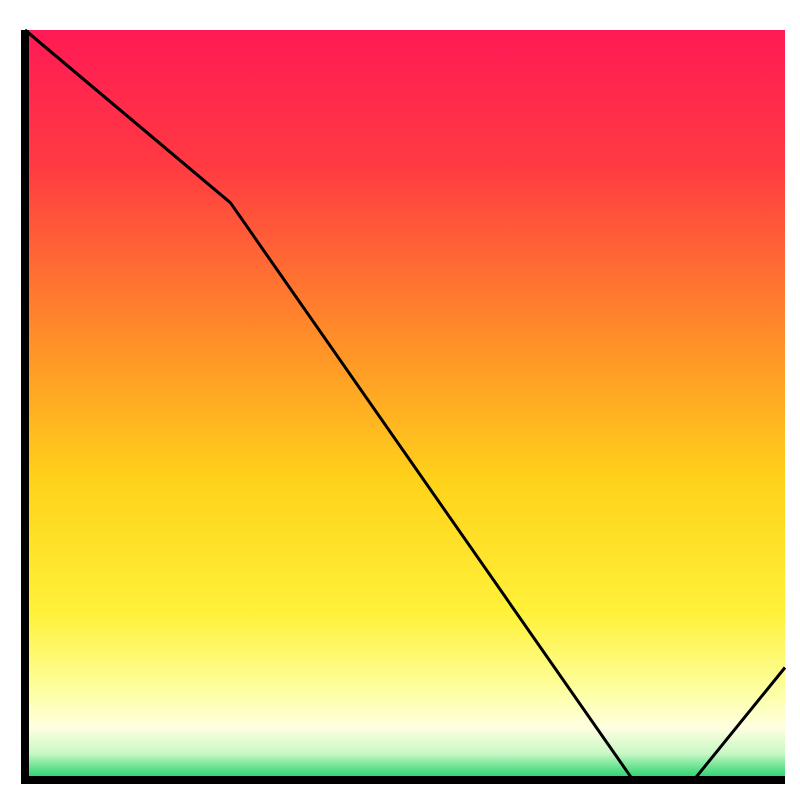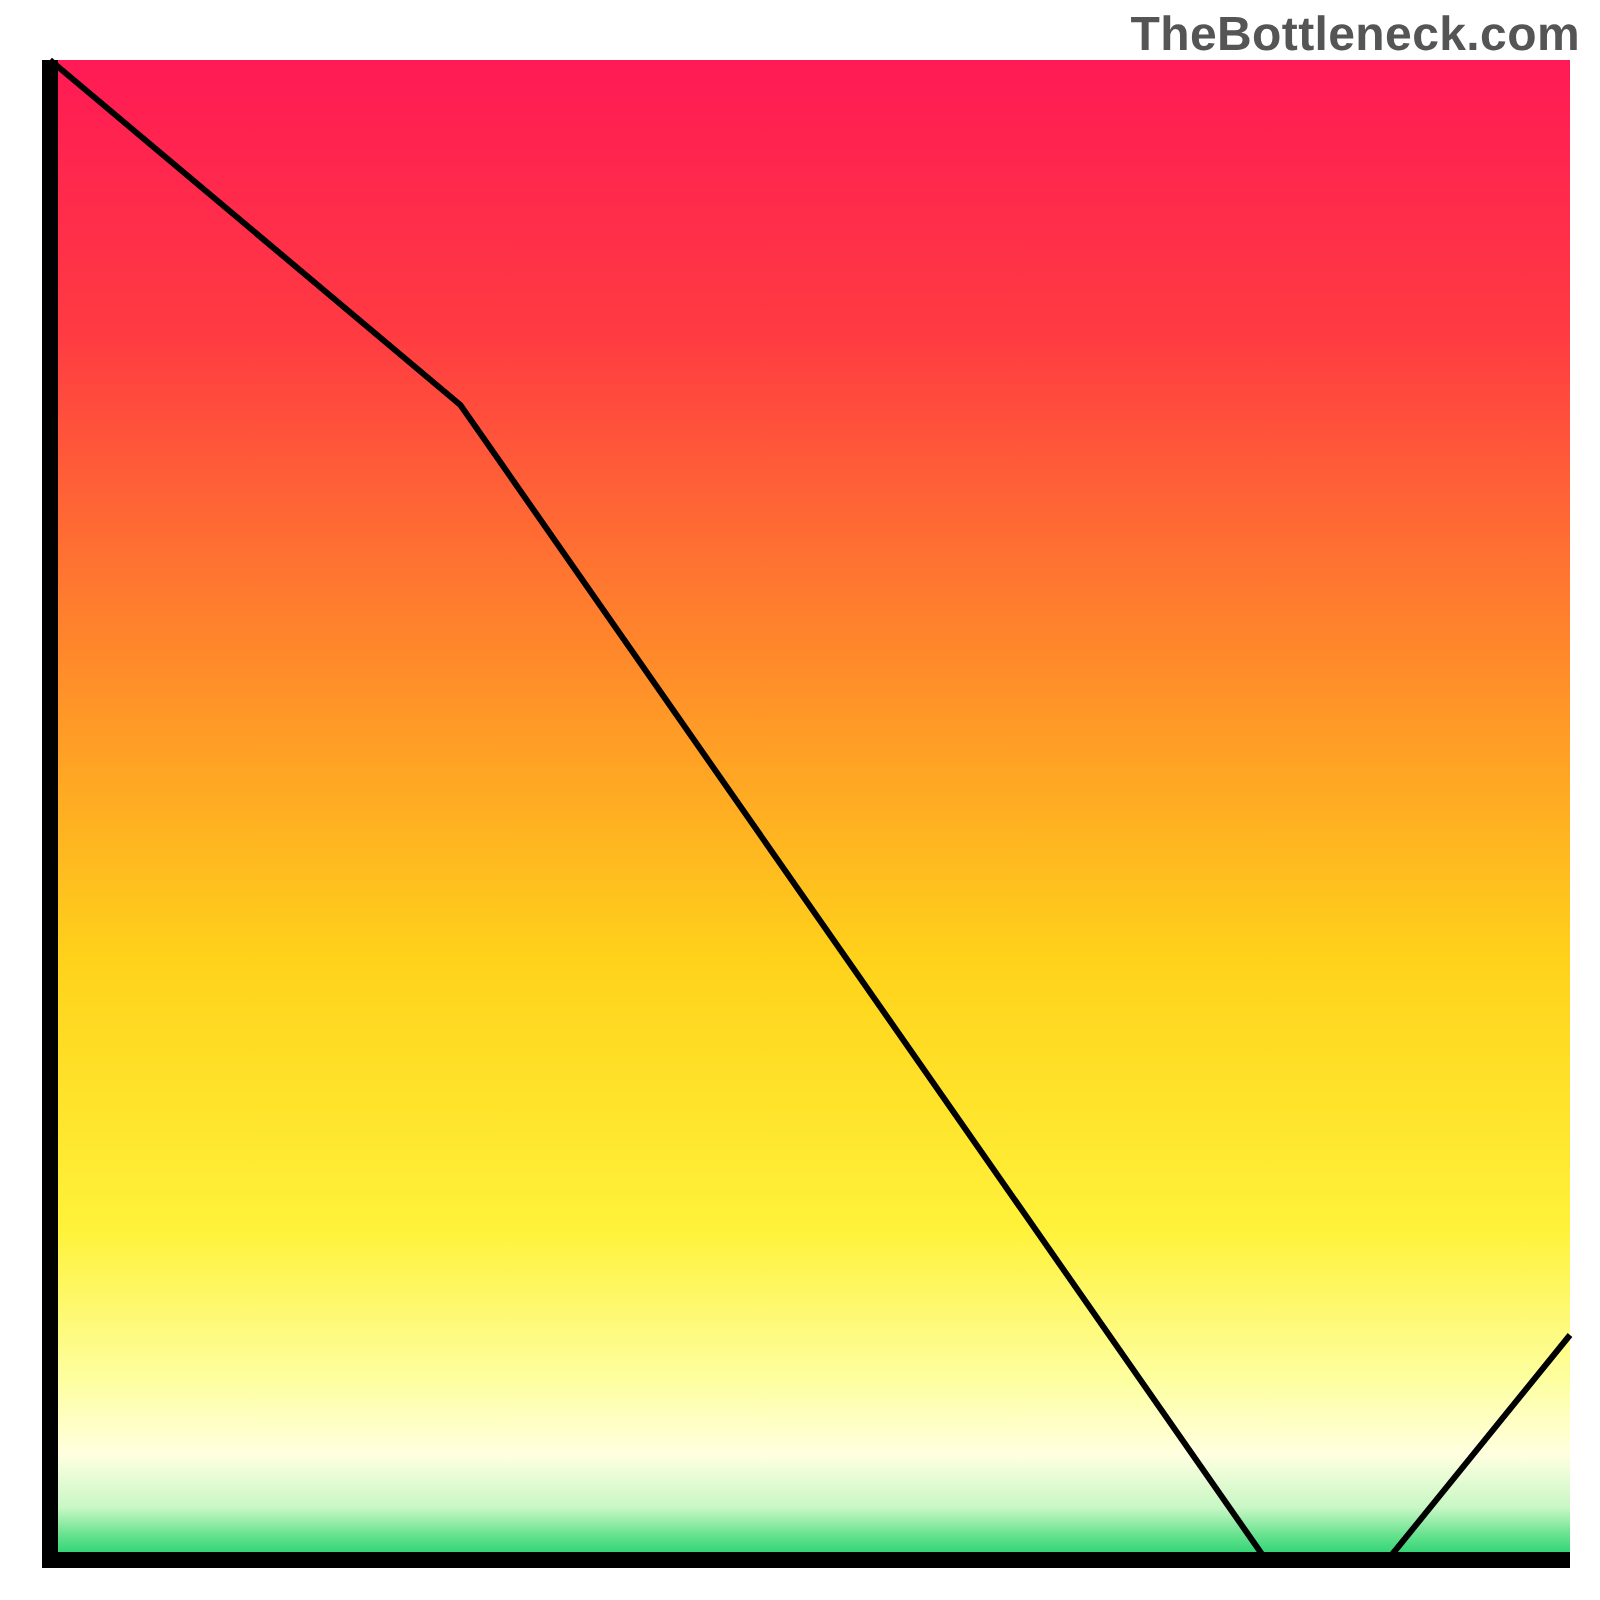--- a/index.html
+++ b/index.html
@@ -28,21 +28,20 @@
   svg.chart {
     position: absolute;
     left: 0;
     top: 0;
   }
 </style>
 </head>
 <body>
 
 <div class="stage">
-  <div class="watermark">TheBottleneck.com</div>
 
   <svg class="chart" width="800" height="800" viewBox="0 0 800 800">
     <defs>
       <linearGradient id="bg-grad" x1="0" y1="0" x2="0" y2="1">
 
       <stop offset="0%" stop-color="#ff1a55"></stop>
           <stop offset="18%" stop-color="#ff3a42"></stop>
           <stop offset="40%" stop-color="#ff8a2a"></stop>
           <stop offset="60%" stop-color="#ffd21a"></stop>
           <stop offset="78%" stop-color="#fff23a"></stop>

